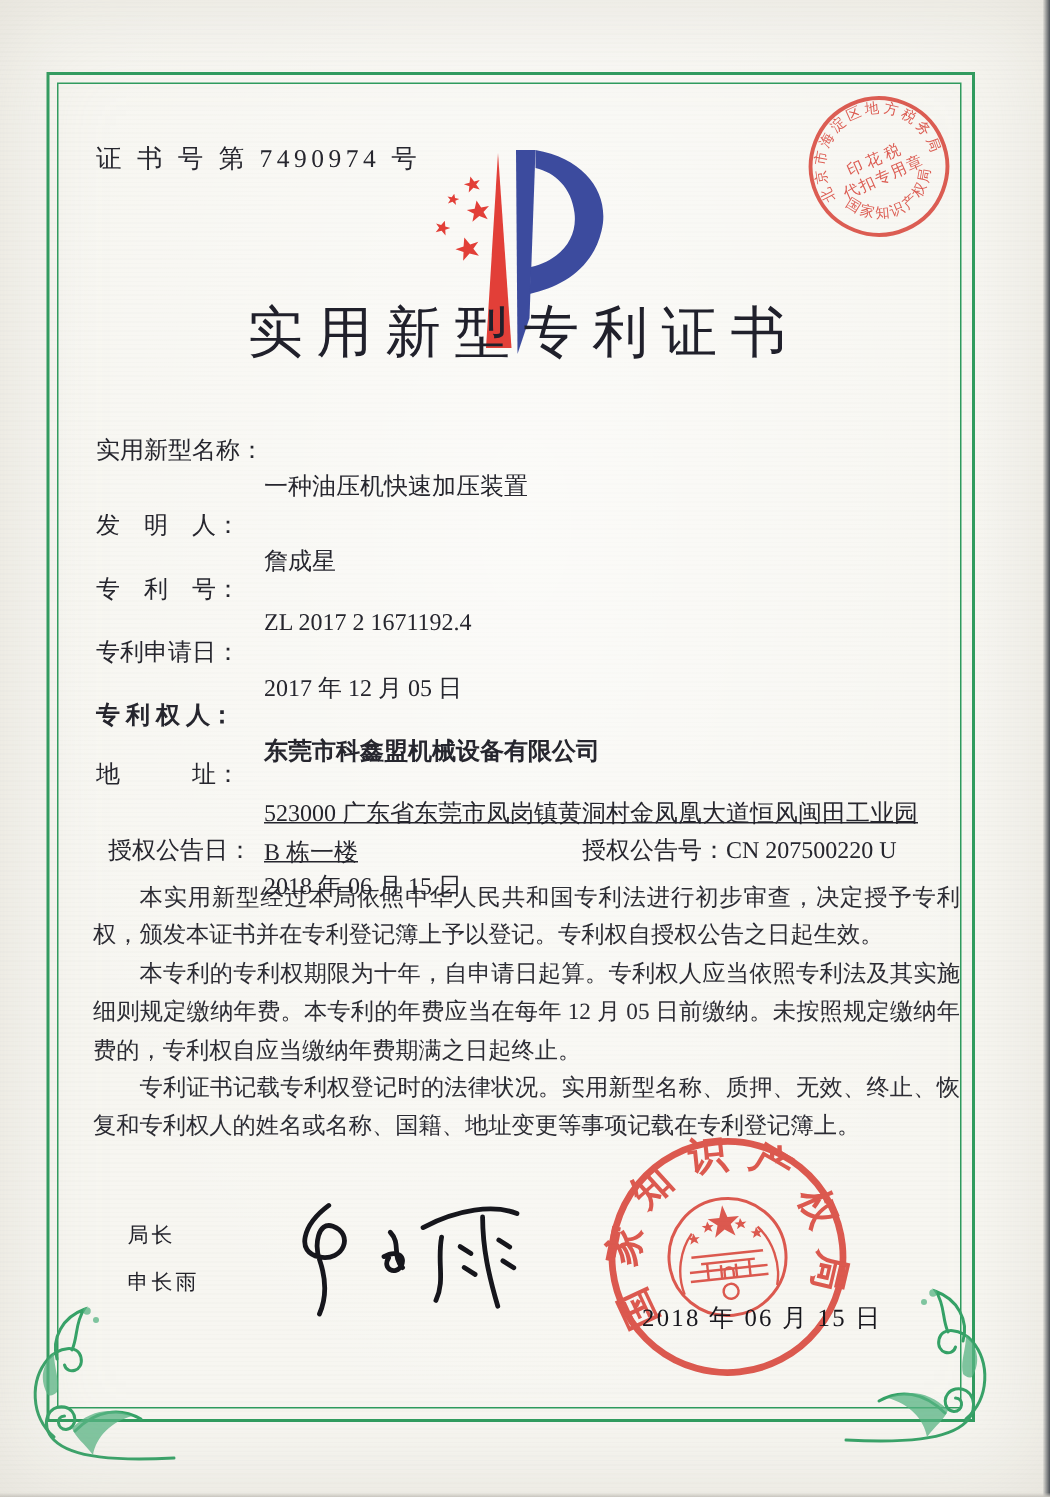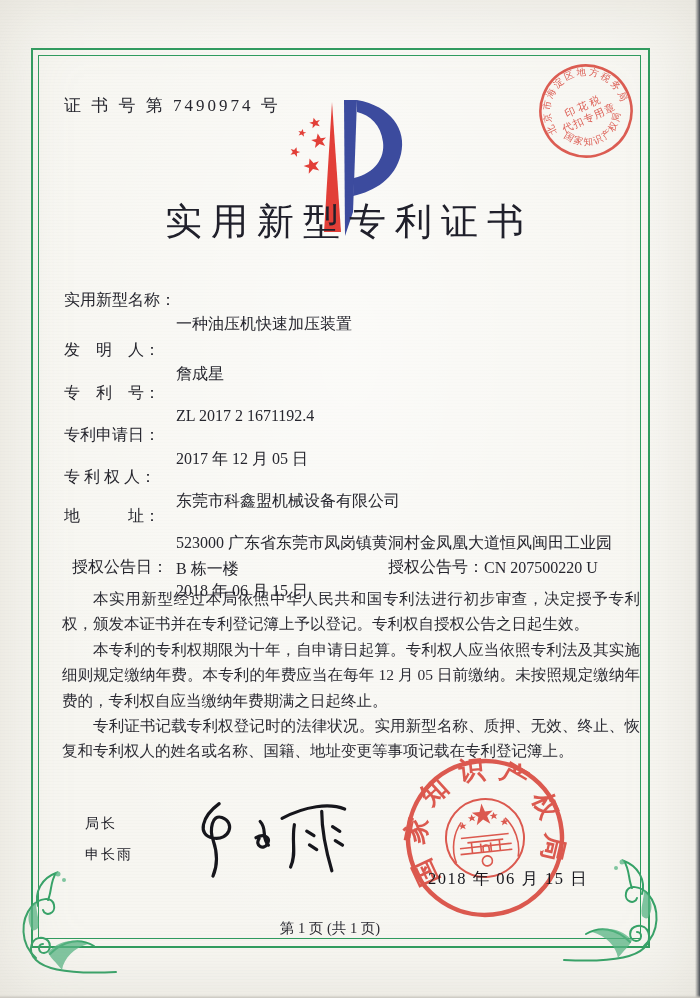--- a/index.html
+++ b/index.html
@@ -26,22 +26,22 @@
   .cert-no{position:absolute;left:64px;top:94px;font-size:17px;letter-spacing:3px;color:#26262e;}
 
   .logo{position:absolute;left:283px;top:96px;width:142px;height:148px;}
 
   .title{position:absolute;left:0;top:197px;width:680px;text-align:center;
     font-size:37px;font-weight:400;letter-spacing:9px;color:#20202b;padding-left:9px;}
 
   .field{position:absolute;left:64px;font-size:16px;color:#26262e;display:flex;}
   .field .lab{display:inline-block;width:112px;flex:0 0 112px;white-space:nowrap;}
   .field .val{display:inline-block;margin-top:24px;}
-  .f0{top:290px;text-align:center;} .f1{top:340px;} .f2{top:383px;} .f3{top:425px;} .f4{top:467px;}
-  .f5{top:506px;} .f5 .val{width:448px;line-height:26px;}
+  .f0{top:290px;text-align:center;} .f1{top:340px;} .f2{top:383px;} .f3{top:425px;} .f4{top:467px;font-weight:bold;}
+  .f5{top:506px;} .f5 .val{width:448px;line-height:26px;text-decoration:underline;}
   .f6{top:557px;text-align:center;}
   .field-right{position:absolute;left:388px;top:557px;font-size:16px;color:#26262e;display:flex;align-items:center;}
   .field-right .lab{white-space:nowrap;}
 
   .paras{position:absolute;left:62px;top:586px;width:578px;font-size:15.5px;
     line-height:25.4px;text-align:justify;color:#2c2c34;}
   .paras p{margin:0;text-indent:2em;}
 
   .signer-title{position:absolute;left:85px;top:815px;font-size:14px;letter-spacing:2px;color:#22222a;}
   .signer-name{position:absolute;left:85px;top:846px;font-size:14px;letter-spacing:2px;color:#22222a;}
@@ -224,18 +224,17 @@
         <textPath href="#taxTop" startOffset="50%" text-anchor="middle">北京市海淀区地方税务局</textPath>
       </text>
       <text x="0" y="-2" text-anchor="middle" font-size="10.5" letter-spacing="3" fill="#e04a40" font-family="Liberation Serif, DejaVu Serif, serif">印花税</text>
       <text x="0" y="11" text-anchor="middle" font-size="10.5" letter-spacing="1" fill="#e04a40" font-family="Liberation Serif, DejaVu Serif, serif">代扣专用章</text>
       <text font-size="9.5" fill="#e04a40" letter-spacing="1.5" font-family="Liberation Serif, DejaVu Serif, serif">
         <textPath href="#taxBot" startOffset="50%" text-anchor="middle">国家知识产权局</textPath>
       </text>
     </g>
   </svg>
 
-  <div class="footer">第 1 页 (共 1 页)</div>
 
   <div class="vignette"></div>
   <div class="scan-edge-right"></div>
   <div class="scan-edge-bottom"></div>
 </div>
 
 </body></html>

